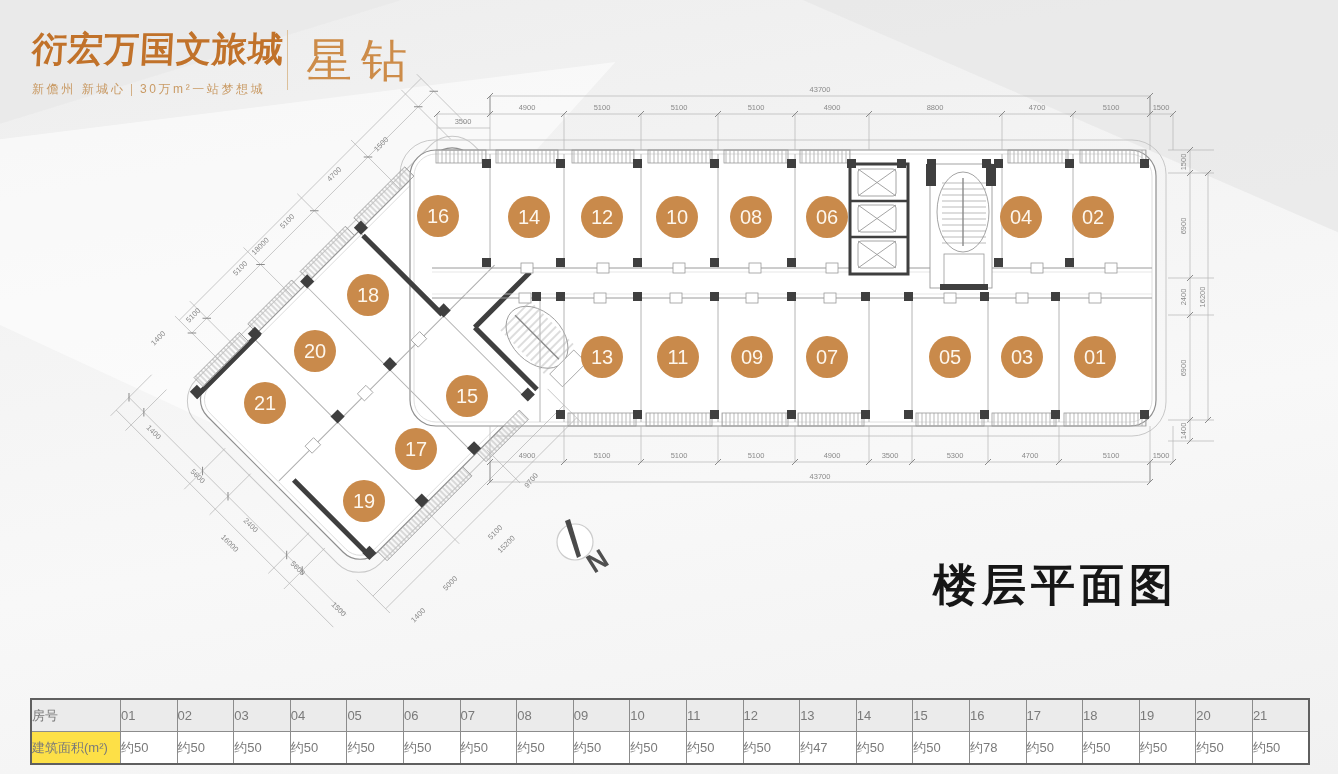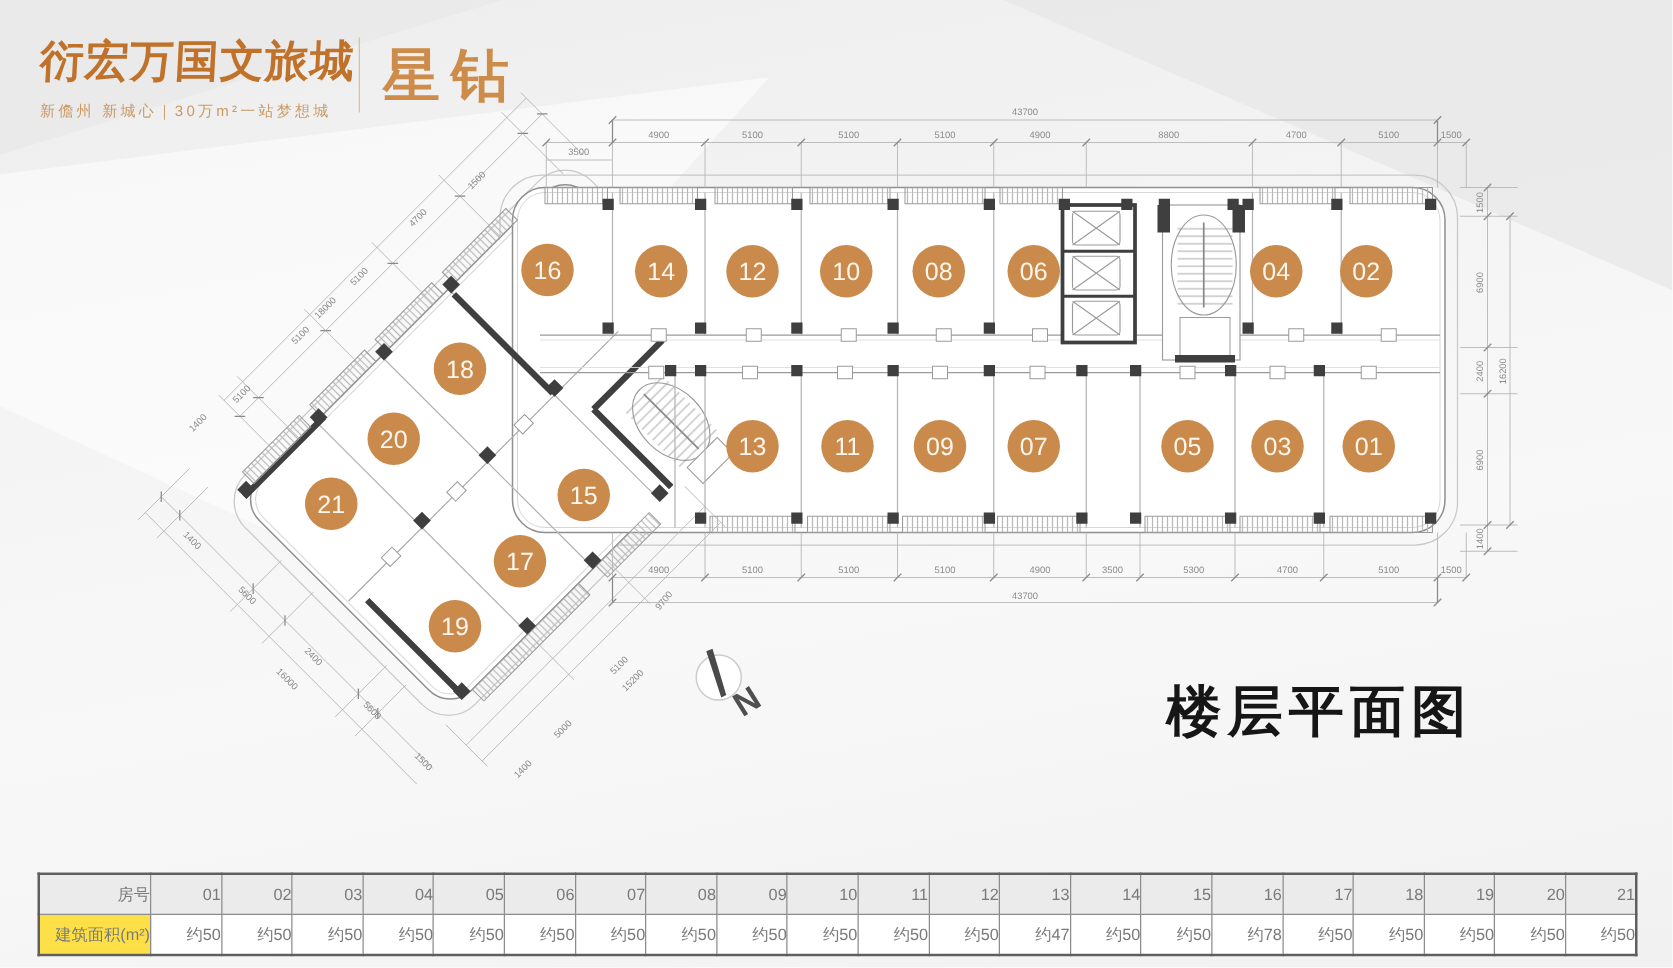--- a/index.html
+++ b/index.html
@@ -8,34 +8,34 @@
         background:linear-gradient(170deg,#ededed 0%,#f4f4f4 35%,#f8f8f8 60%,#f1f1f1 100%);}
   .wedge{position:absolute;inset:0;pointer-events:none;}
   .wedge.w1{background:#e7e7e7;clip-path:polygon(60% 0,100% 0,100% 30%);opacity:.75;}
   .wedge.w2{background:#e9e9e9;clip-path:polygon(0 0,30% 0,0 16%);opacity:.8;}
   .wedge.w3{background:#ffffff;clip-path:polygon(0 18%,46% 8%,20% 58%,0 42%);opacity:.55;}
 
   .brand{position:absolute;left:32px;top:26px;}
   .brand-name{font-size:35px;font-weight:bold;color:#c1722a;letter-spacing:1px;transform:skewX(-3deg);}
   .brand-tag{margin-top:8px;font-size:12px;color:#c99a64;letter-spacing:2.6px;}
   .brand-divider{position:absolute;left:287px;top:30px;width:1px;height:60px;background:#dcc09a;}
-  .sub-logo{position:absolute;left:306px;top:30px;font-size:46px;font-weight:700;color:#cd8c49;letter-spacing:9px;}
-
-  .plan-title{position:absolute;left:933px;top:540px;font-size:44px;font-weight:600;
+  .sub-logo{position:absolute;left:306px;top:30px;font-size:46px;font-weight:400;color:#cd8c49;letter-spacing:9px;}
+
+  .plan-title{position:absolute;left:933px;top:556px;font-size:44px;font-weight:600;
               color:#161616;letter-spacing:5px;}
 
   svg{position:absolute;left:0;top:0;}
   svg text{font-family:"Liberation Sans", sans-serif;}
   .dimtxt{font-size:7.5px;fill:#8a8a8a;}
   .roomnum{font-size:20px;fill:#fdf6ec;}
 
   .areas-table{position:absolute;left:30px;top:698px;width:1280px;height:63px;
                border-collapse:collapse;table-layout:fixed;background:#fff;
                border:2px solid #5f5f5f;}
-  .areas-table td{border:1px solid #8c8c8c;text-align:right;font-size:13px;color:#7a7a7a;height:31px;padding:0;}
+  .areas-table td{border:1px solid #8c8c8c;text-align:left;font-size:13px;color:#7a7a7a;height:31px;padding:0;}
   .areas-table tr.hdr td{background:#ebebeb;}
   .areas-table td.rowhead{width:88px;background:#fde047;}
 </style>
 </head>
 <body>
 
 <div class="page">
   <div class="wedge w1"></div>
   <div class="wedge w2"></div>
   <div class="wedge w3"></div>

